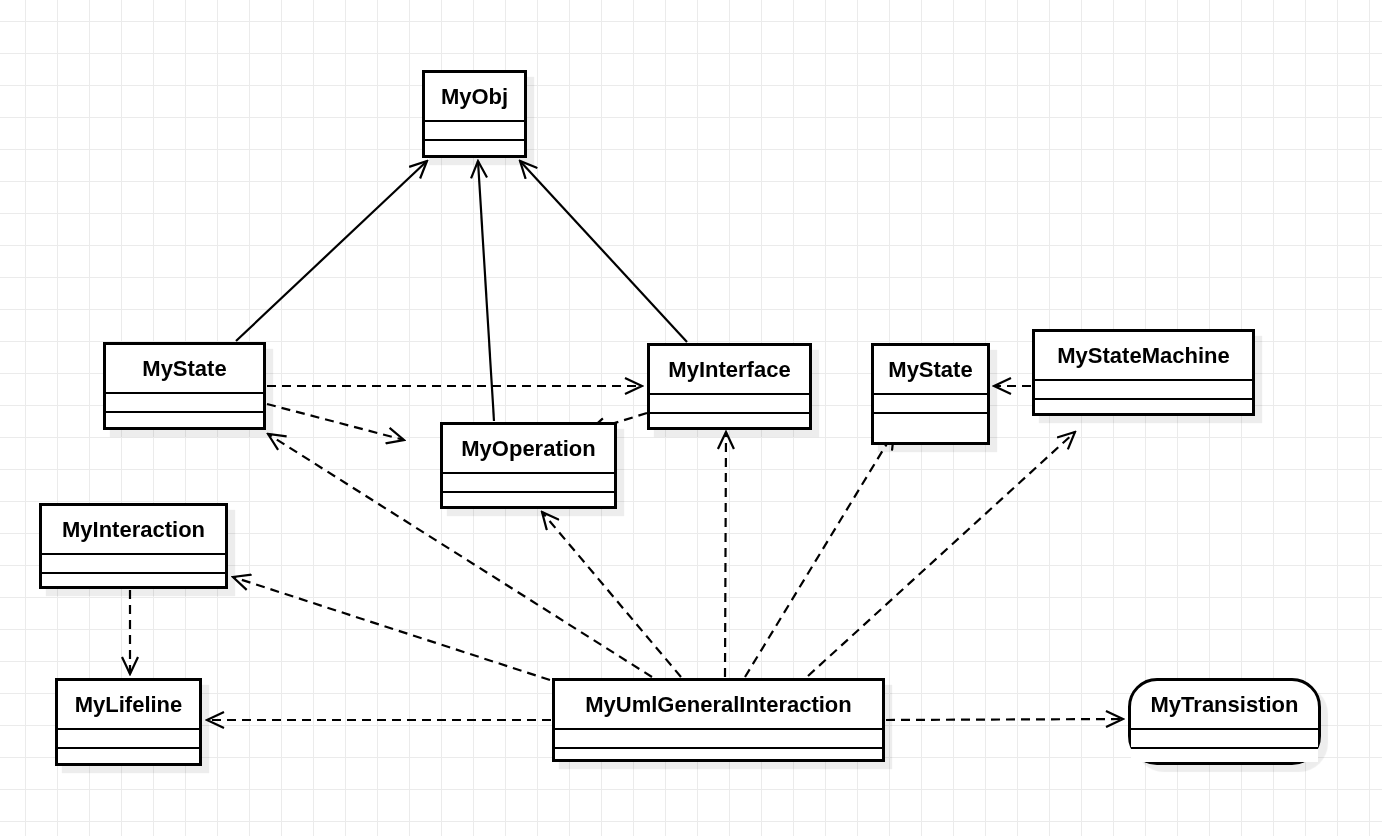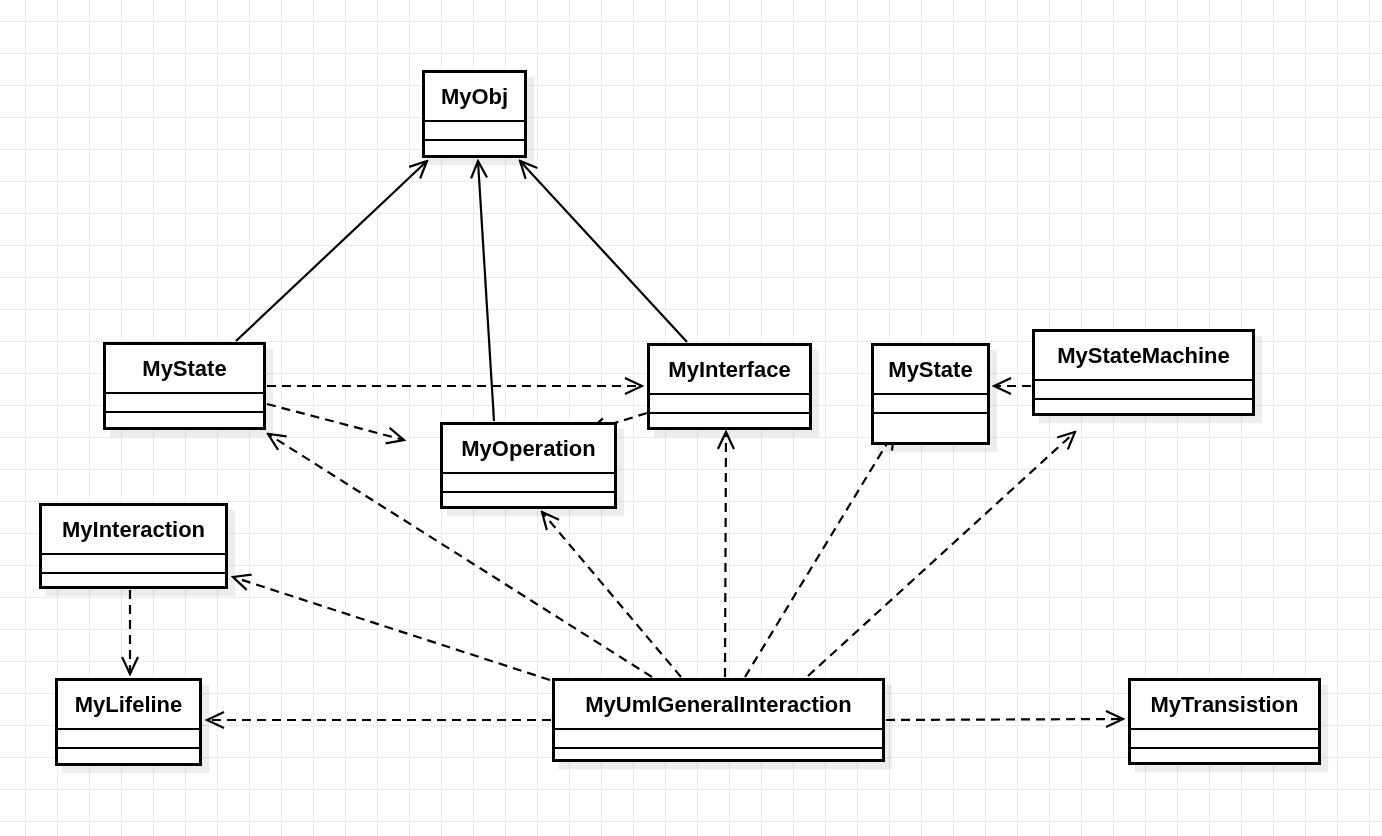--- a/index.html
+++ b/index.html
@@ -143,19 +143,19 @@
       <div class="uml-node" style="left: 39px; top: 503px; width: 189px; height: 86px;">
         <div class="uml-title">MyInteraction</div>
         <div class="uml-attrs"></div>
         <div class="uml-methods"></div>
       </div>
       <div class="uml-node" style="left: 552px; top: 678px; width: 333px; height: 84px;">
         <div class="uml-title">MyUmlGeneralInteraction</div>
         <div class="uml-attrs"></div>
         <div class="uml-methods"></div>
       </div>
-      <div class="uml-node" style="left: 1128px; top: 678px; width: 193px; height: 87px;">
+      <div class="uml-node" style="left: 1128px; top: 678px; width: 193px; height: 87px; border-radius: 29px;">
         <div class="uml-title">MyTransistion</div>
         <div class="uml-attrs"></div>
         <div class="uml-methods"></div>
       </div>
     </div>
 </div>
 
 </body></html>

